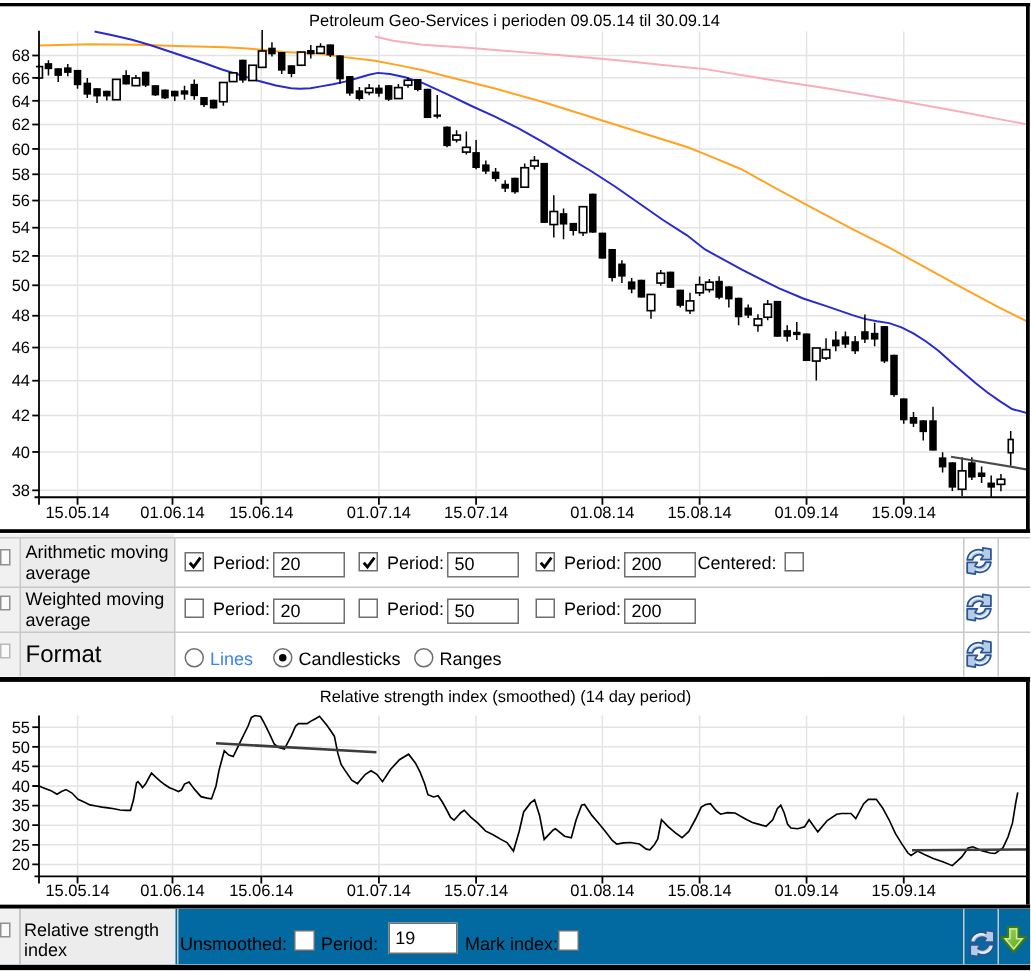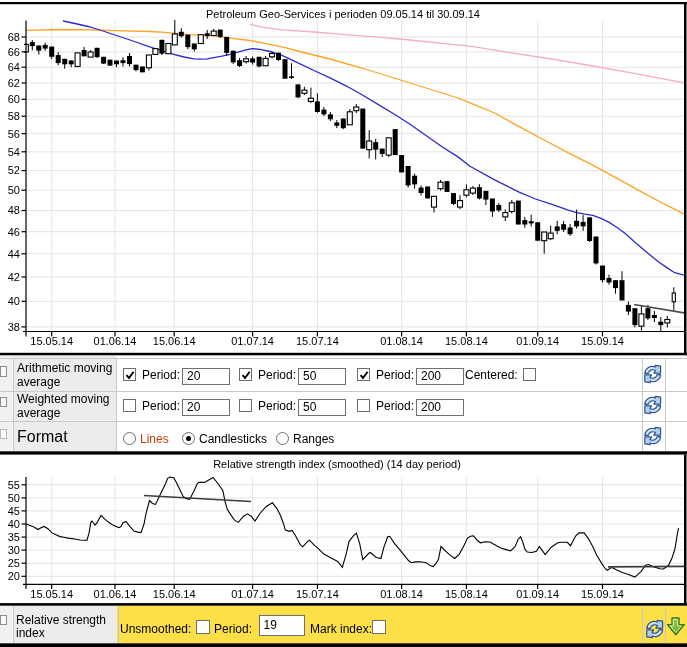--- a/index.html
+++ b/index.html
@@ -429,21 +429,21 @@
       <div style="position:absolute;left:123.0px;top:42.8px;width:13px;height:13px;border:1px solid #6e6e6e;background:#fff;box-sizing:border-box"></div>
       <div style="position:absolute;left:142.0px;top:43.1px;font-size:12.0px;white-space:nowrap;color:#000">Period:</div>
       <div style="position:absolute;left:182.0px;top:43.3px;width:48.0px;height:17.0px;border:1px solid #707070;background:#fff;box-sizing:border-box;font-size:12.0px;line-height:15.0px;padding-left:4px;color:#000">20</div>
       <div style="position:absolute;left:239.0px;top:42.8px;width:13px;height:13px;border:1px solid #6e6e6e;background:#fff;box-sizing:border-box"></div>
       <div style="position:absolute;left:258.0px;top:43.1px;font-size:12.0px;white-space:nowrap;color:#000">Period:</div>
       <div style="position:absolute;left:298.0px;top:43.3px;width:48.0px;height:17.0px;border:1px solid #707070;background:#fff;box-sizing:border-box;font-size:12.0px;line-height:15.0px;padding-left:4px;color:#000">50</div>
       <div style="position:absolute;left:357.0px;top:42.8px;width:13px;height:13px;border:1px solid #6e6e6e;background:#fff;box-sizing:border-box"></div>
       <div style="position:absolute;left:376.0px;top:43.1px;font-size:12.0px;white-space:nowrap;color:#000">Period:</div>
       <div style="position:absolute;left:416.0px;top:43.3px;width:48.0px;height:17.0px;border:1px solid #707070;background:#fff;box-sizing:border-box;font-size:12.0px;line-height:15.0px;padding-left:4px;color:#000">200</div>
       <div style="position:absolute;left:123.0px;top:76.0px;width:13px;height:13px;border:1px solid #6e6e6e;border-radius:50%;background:#fff;box-sizing:border-box"></div>
-      <div style="position:absolute;left:140.0px;top:75.8px;font-size:12.0px;white-space:nowrap;color:#c2410c">Lines</div>
+      <div style="position:absolute;left:140.0px;top:75.8px;font-size:12.0px;white-space:nowrap;color:#3b82f6">Lines</div>
       <div style="position:absolute;left:182.0px;top:76.0px;width:13px;height:13px;border:1px solid #6e6e6e;border-radius:50%;background:#fff;box-sizing:border-box">
         <div style="position:absolute;left:3px;top:3px;width:5px;height:5px;border-radius:50%;background:#000"></div>
       </div>
       <div style="position:absolute;left:199.0px;top:75.8px;font-size:12.0px;white-space:nowrap;color:#000">Candlesticks</div>
       <div style="position:absolute;left:276.0px;top:76.0px;width:13px;height:13px;border:1px solid #6e6e6e;border-radius:50%;background:#fff;box-sizing:border-box"></div>
       <div style="position:absolute;left:293.0px;top:75.8px;font-size:12.0px;white-space:nowrap;color:#000">Ranges</div>
       <svg width="20" height="20" style="position:absolute;left:643.0px;top:8.0px">
         <g fill="#b6cce6" stroke="#2b5593" stroke-width="1.2" stroke-linejoin="round">
           <path d="M1.8,9.3 A7.4,7.4 0 0 1 12.2,3.1 L12.2,1.3 L17.6,2.1 L17.6,9.1 L10.8,9.1 L12.4,6.6 A4.6,4.6 0 0 0 5.3,9.3 Z"></path>
           <path d="M17.6,10.7 A7.4,7.4 0 0 1 7.2,16.9 L7.2,18.7 L1.8,17.9 L1.8,10.9 L8.6,10.9 L7.0,13.4 A4.6,4.6 0 0 0 14.1,10.7 Z"></path>
@@ -461,21 +461,21 @@
       </svg>
       <svg width="20" height="20" style="position:absolute;left:643.0px;top:70.0px">
         <g fill="#b6cce6" stroke="#2b5593" stroke-width="1.2" stroke-linejoin="round">
           <path d="M1.8,9.3 A7.4,7.4 0 0 1 12.2,3.1 L12.2,1.3 L17.6,2.1 L17.6,9.1 L10.8,9.1 L12.4,6.6 A4.6,4.6 0 0 0 5.3,9.3 Z"></path>
           <path d="M17.6,10.7 A7.4,7.4 0 0 1 7.2,16.9 L7.2,18.7 L1.8,17.9 L1.8,10.9 L8.6,10.9 L7.0,13.4 A4.6,4.6 0 0 0 14.1,10.7 Z"></path>
         </g>
         <path d="M3.4,8.2 A6,6 0 0 1 11.6,4.3" fill="none" stroke="#e8f0f8" stroke-width="1.1"></path>
         <path d="M16,11.8 A6,6 0 0 1 7.8,15.7" fill="none" stroke="#e8f0f8" stroke-width="1.1"></path>
       </svg>
     </div>
-<div style="position:absolute;left:0;top:605.7px;width:687px;height:37.1px;background:#fde047;font-family:'Liberation Sans',sans-serif">
+<div style="position:absolute;left:0;top:605.7px;width:687px;height:37.1px;background:#0369a1;font-family:'Liberation Sans',sans-serif">
       <div style="position:absolute;left:0;top:0;width:13.4px;height:37.1px;background:#f1f1f1"></div>
       <div style="position:absolute;left:13.4px;top:0;width:104.1px;height:37.1px;background:#ececec"></div>
       <div style="position:absolute;left:13.4px;top:0;width:1px;height:37.1px;background:#c8c8c8"></div>
       <div style="position:absolute;left:117.5px;top:0;width:1px;height:37.1px;background:#c8c8c8"></div>
       <div style="position:absolute;left:641.8px;top:0;width:1px;height:37.1px;background:#c8c8c8"></div>
       <div style="position:absolute;left:664.6px;top:0;width:1px;height:37.1px;background:#c8c8c8"></div>
       <div style="position:absolute;left:0.3px;top:9.0px;width:7px;height:10.5px;border:1px solid #8f8f8f;background:#fafafa;box-sizing:border-box"></div>
       <div style="position:absolute;left:16.0px;top:7.0px;font-size:12.0px;white-space:nowrap;color:#000">Relative strength</div>
       <div style="position:absolute;left:16.0px;top:20.6px;font-size:12.0px;white-space:nowrap;color:#000">index</div>
       <div style="position:absolute;left:120.0px;top:16.5px;font-size:12.0px;white-space:nowrap;color:#000">Unsmoothed:</div>

